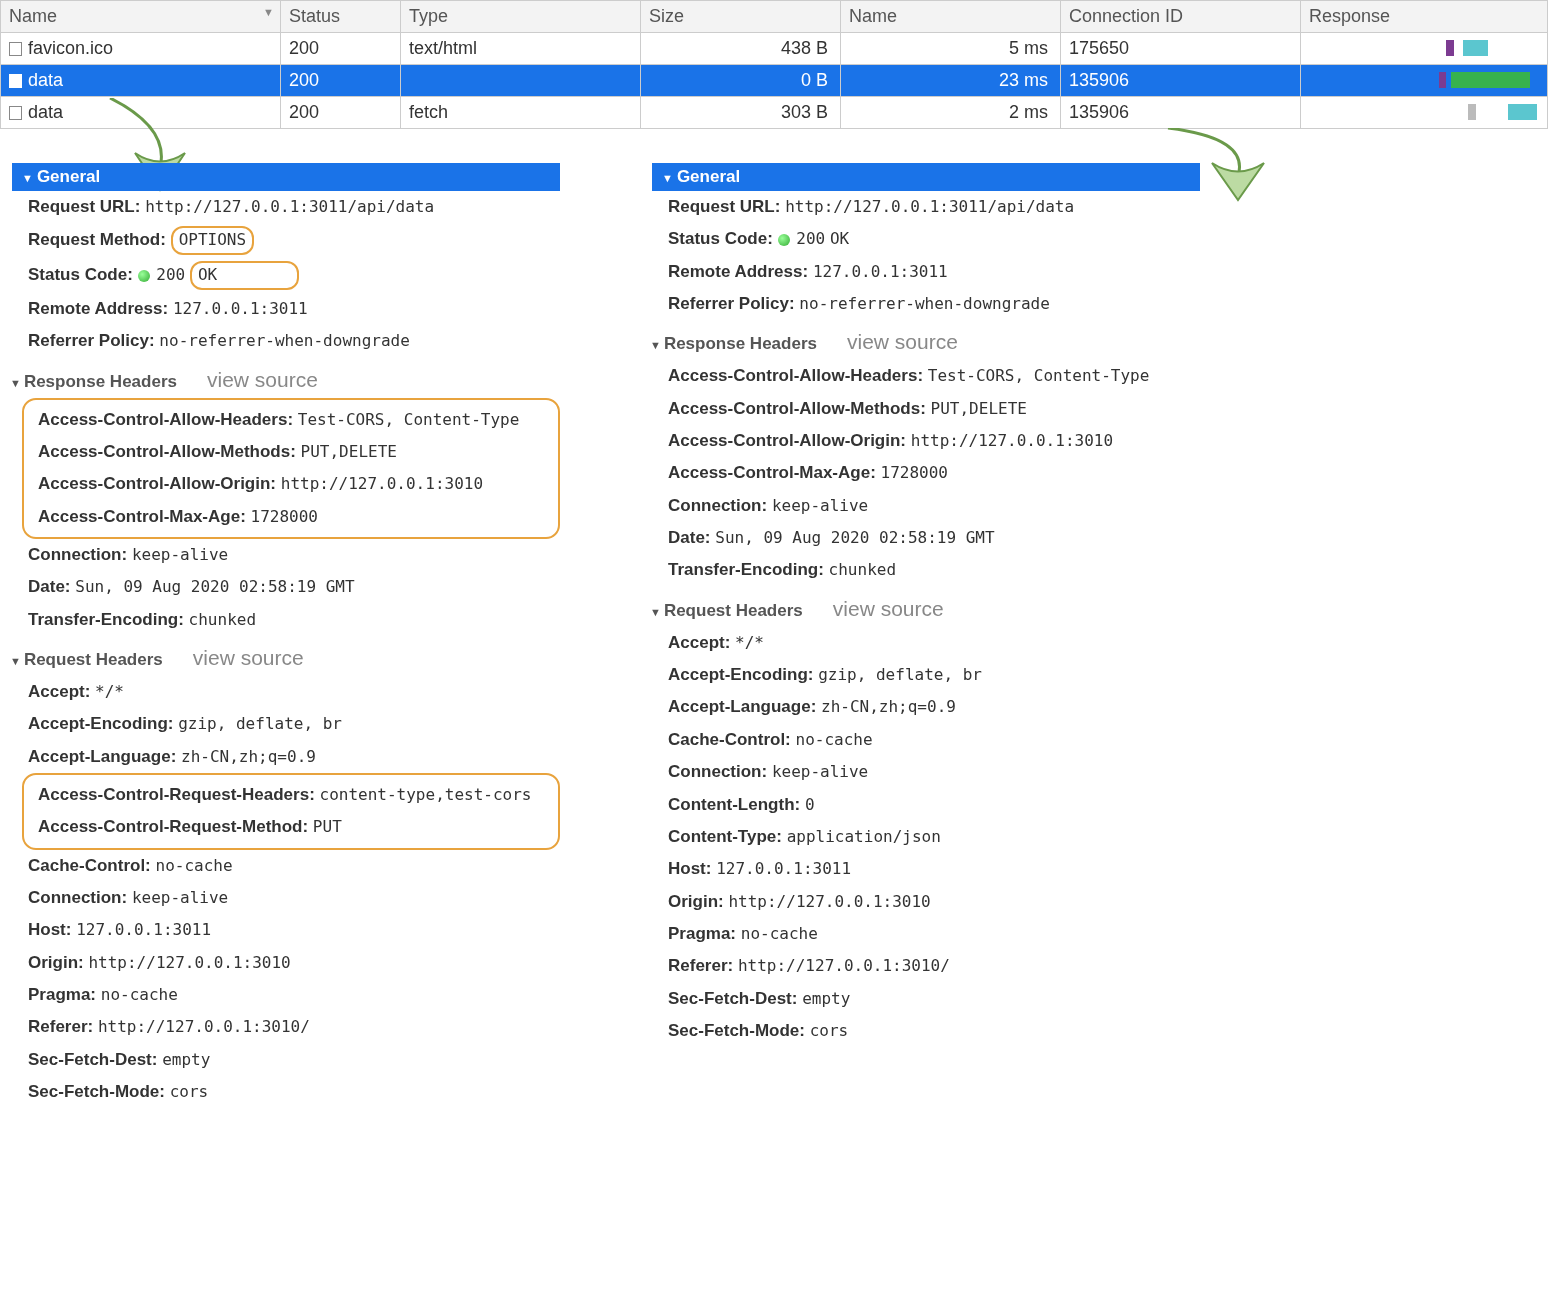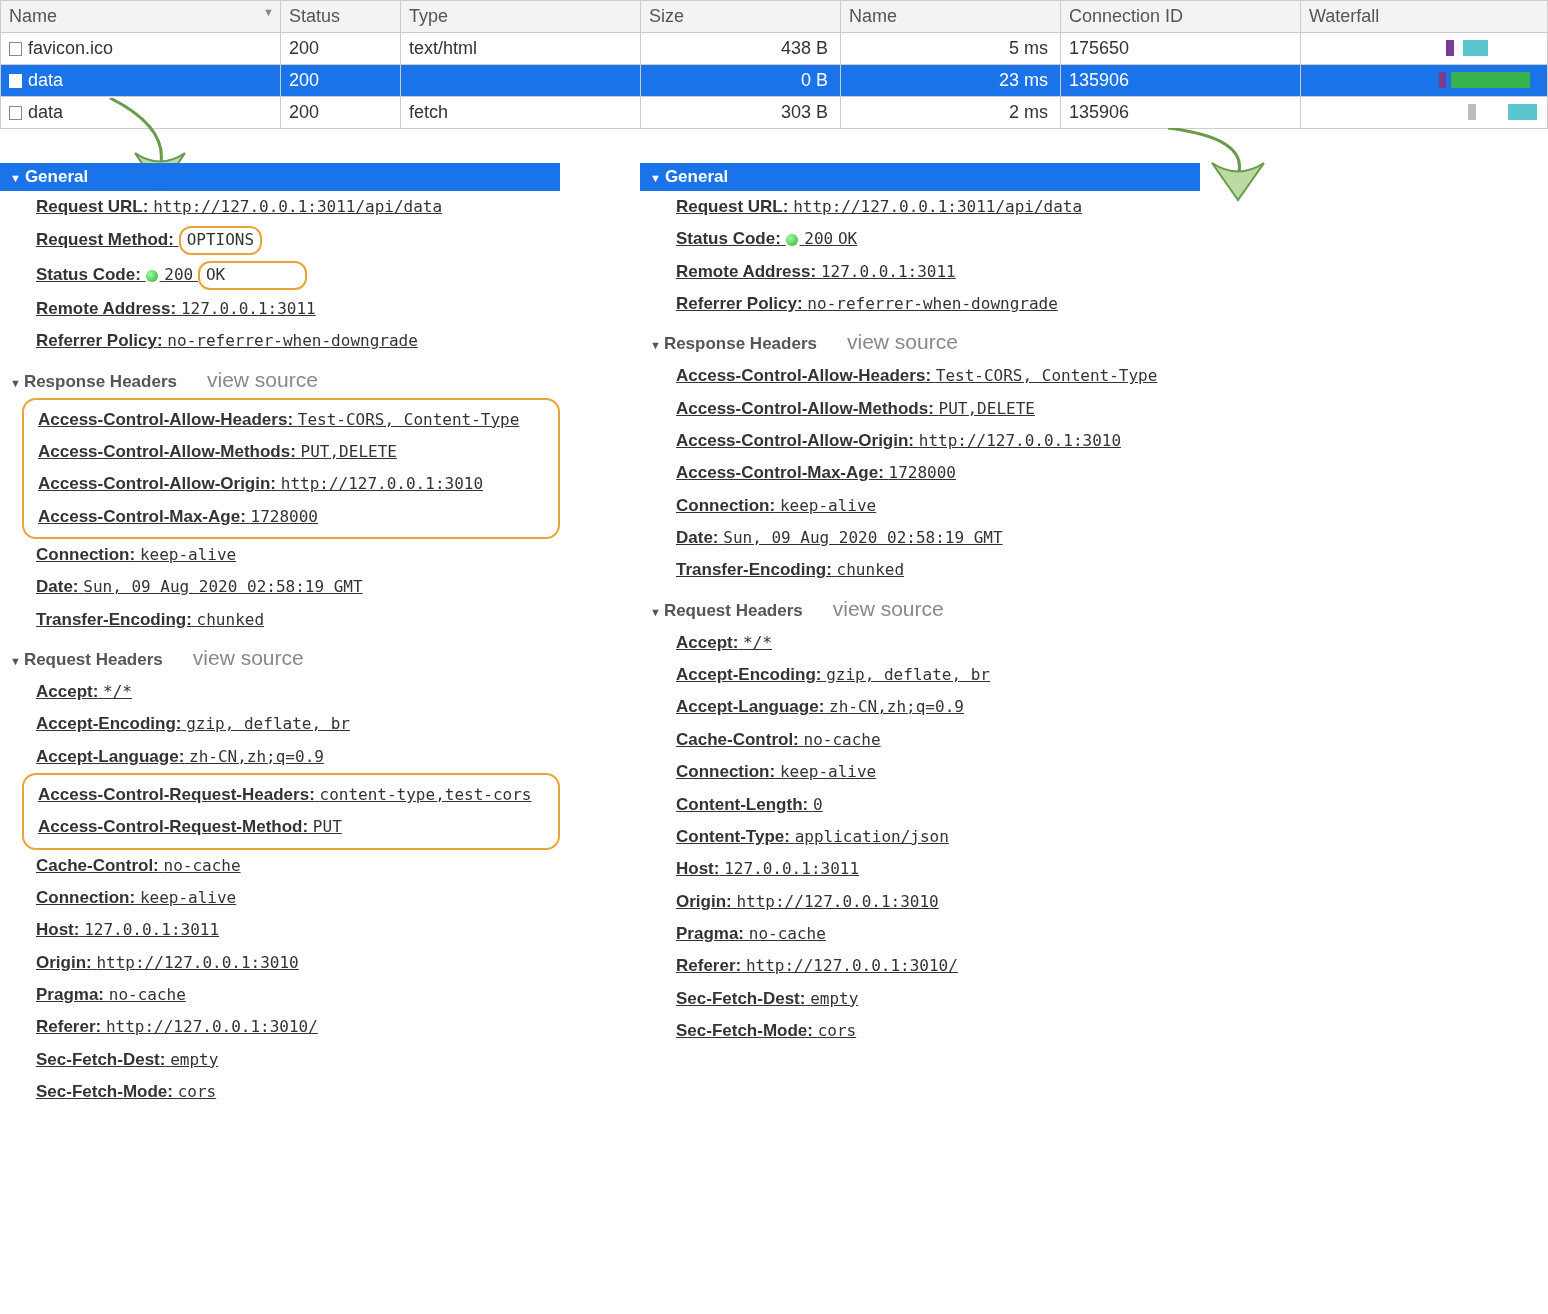--- a/index.html
+++ b/index.html
@@ -65,40 +65,40 @@
 .panel {
   width: 560px;
 }
 .panel.right { width: 560px; }
 .sec-header {
   background: #1a73e8;
   color: #fff;
   font-weight: bold;
   padding: 4px 10px;
   font-size: 17px;
+  margin-left: 12px;
 }
 .sec-header .tri { font-size: 11px; margin-right: 4px; }
 .sub-header {
   font-weight: bold;
   color: #555;
   padding: 10px 10px 6px 10px;
   font-size: 17px;
 }
 .sub-header .tri { font-size: 11px; margin-right: 3px; }
 .sub-header .viewsrc {
   font-weight: normal;
   color: #888;
   margin-left: 30px;
   font-size: 21px;
 }
 .kv-line {
-  padding: 3px 0 3px 36px;
+  padding: 3px 0 3px 28px;
   font-size: 17px;
   line-height: 1.55;
-  text-decoration: underline;
 }
 .kv-line .k { font-weight: bold; color: #333; }
 .kv-line .v { font-family: "SF Mono", Menlo, Consolas, monospace; font-size: 16px; color: #333; }
 .highlight-box-orange {
   border: 2px solid #e8a33d;
   border-radius: 12px;
   display: inline-block;
   padding: 0 6px;
 }
 .group-highlight {
@@ -127,21 +127,21 @@
 
 <table class="network-table">
   <thead>
     <tr>
       <th style="width:280px"><span>Name</span><span class="sort-icon">▼</span></th>
       <th style="width:120px">Status</th>
       <th style="width:240px">Type</th>
       <th style="width:200px">Size</th>
       <th style="width:220px">Name</th>
       <th style="width:240px">Connection ID</th>
-      <th>Waterfall</th>
+      <th>Response</th>
     </tr>
   </thead>
   <tbody id="net-tbody">
       <tr>
         <td><span class="file-icon"></span>favicon.ico</td>
         <td>200</td>
         <td>text/html</td>
         <td class="num">438 B</td>
         <td class="num">5 ms</td>
         <td>175650</td>

